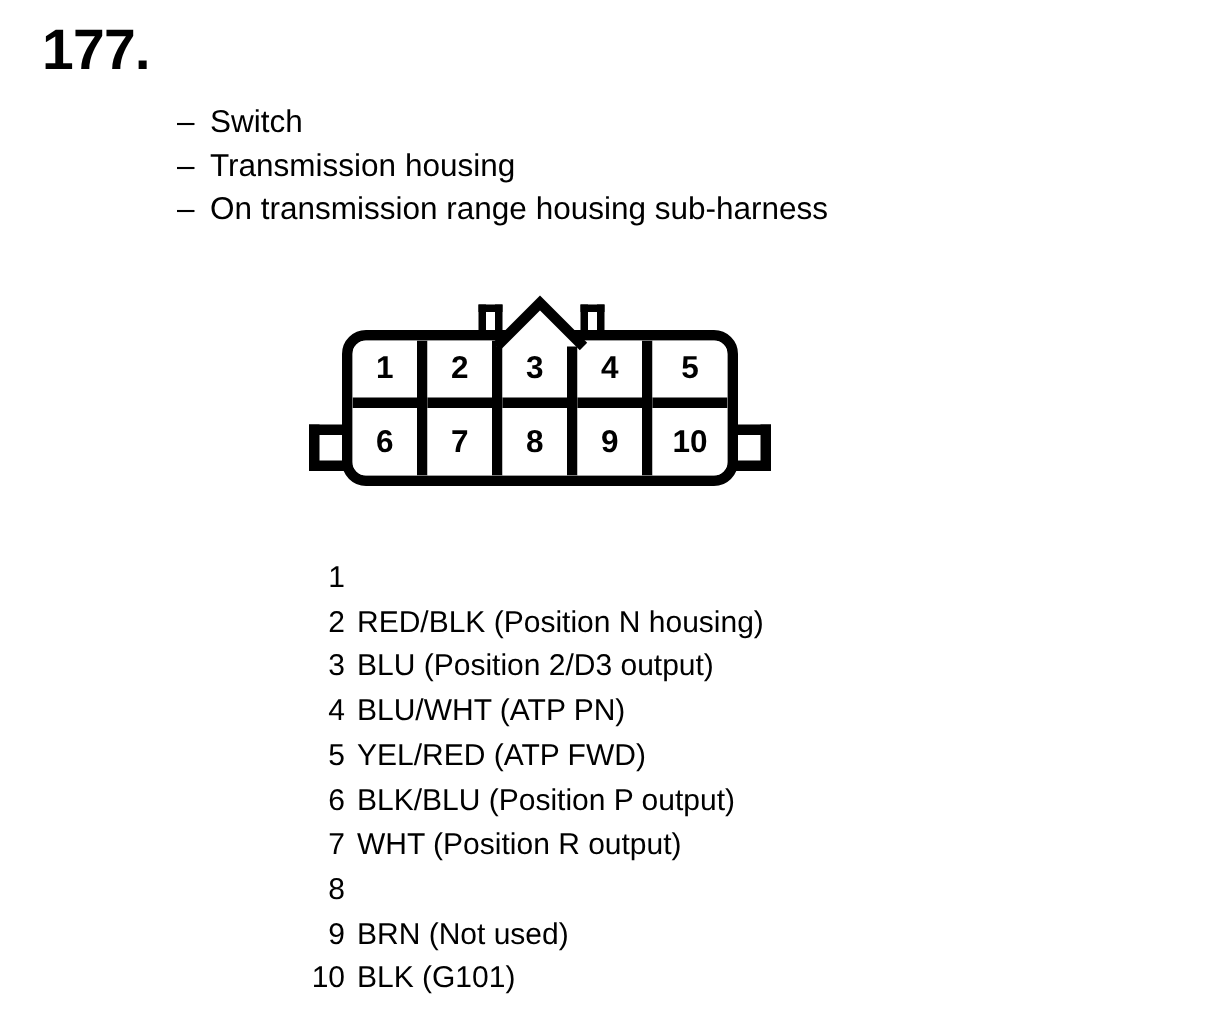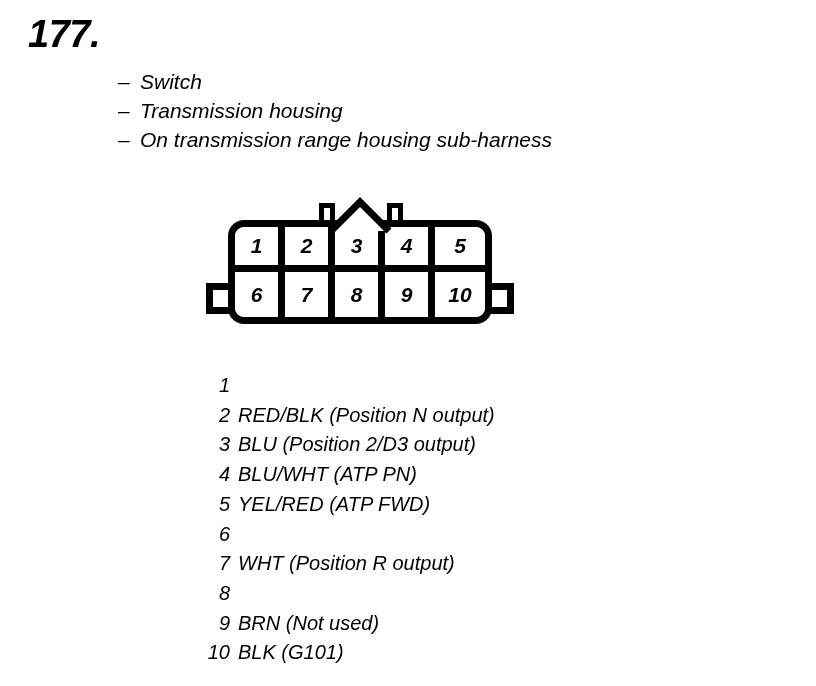--- a/index.html
+++ b/index.html
@@ -3,21 +3,20 @@
 <meta charset="utf-8">
 <style>
   :root { --ink:#000000; --paper:#ffffff; }
   * { margin:0; padding:0; box-sizing:border-box; }
   html,body { background:#fff; }
   .page {
     position:relative; width:724px; height:686px;
     background:var(--paper); color:var(--ink);
     font-family:"Liberation Sans", sans-serif;
     overflow:hidden;
-    font-style:italic;
   }
 
   
   .title {
     position:absolute; left:28px; top:12px;
     display:flex; font-weight:bold; font-size:38px; line-height:44px;
     letter-spacing:-0.5px; white-space:nowrap;
   }
   .title-num { width:85px; flex:0 0 85px; }
 
@@ -116,36 +115,37 @@
       <path d="M331 231 L360 202 L389 231" fill="#ffffff" stroke="#000000" stroke-width="7" stroke-linejoin="miter" stroke-linecap="butt"></path>
     </svg>
   </div>
 
   <div class="pin-list">
     <div class="pin-row">
       <span class="pin-num">1</span>
     </div>
     <div class="pin-row">
       <span class="pin-num">2</span>
-      <span class="pin-desc">RED/BLK (Position N output)</span>
+      <span class="pin-desc">RED/BLK (Position N housing)</span>
     </div>
     <div class="pin-row">
       <span class="pin-num">3</span>
       <span class="pin-desc">BLU (Position 2/D3 output)</span>
     </div>
     <div class="pin-row">
       <span class="pin-num">4</span>
       <span class="pin-desc">BLU/WHT (ATP PN)</span>
     </div>
     <div class="pin-row">
       <span class="pin-num">5</span>
       <span class="pin-desc">YEL/RED (ATP FWD)</span>
     </div>
     <div class="pin-row">
       <span class="pin-num">6</span>
+      <span class="pin-desc">BLK/BLU (Position P output)</span>
     </div>
     <div class="pin-row">
       <span class="pin-num">7</span>
       <span class="pin-desc">WHT (Position R output)</span>
     </div>
     <div class="pin-row">
       <span class="pin-num">8</span>
     </div>
     <div class="pin-row">
       <span class="pin-num">9</span>

